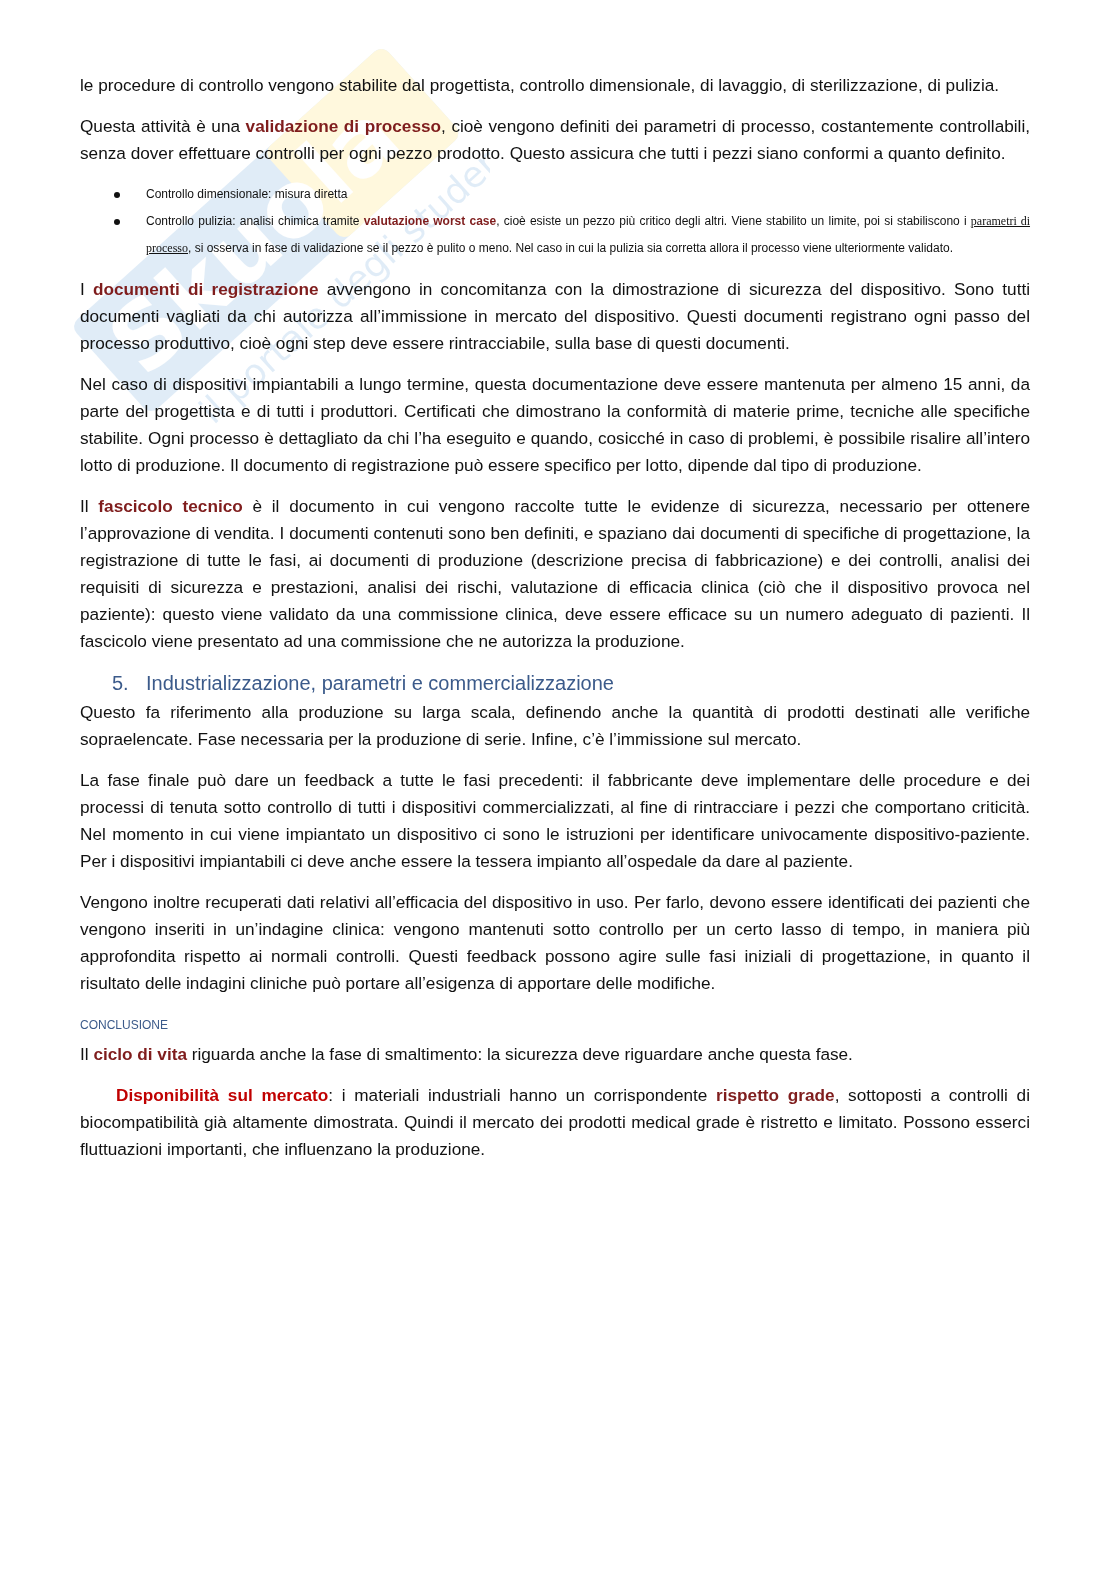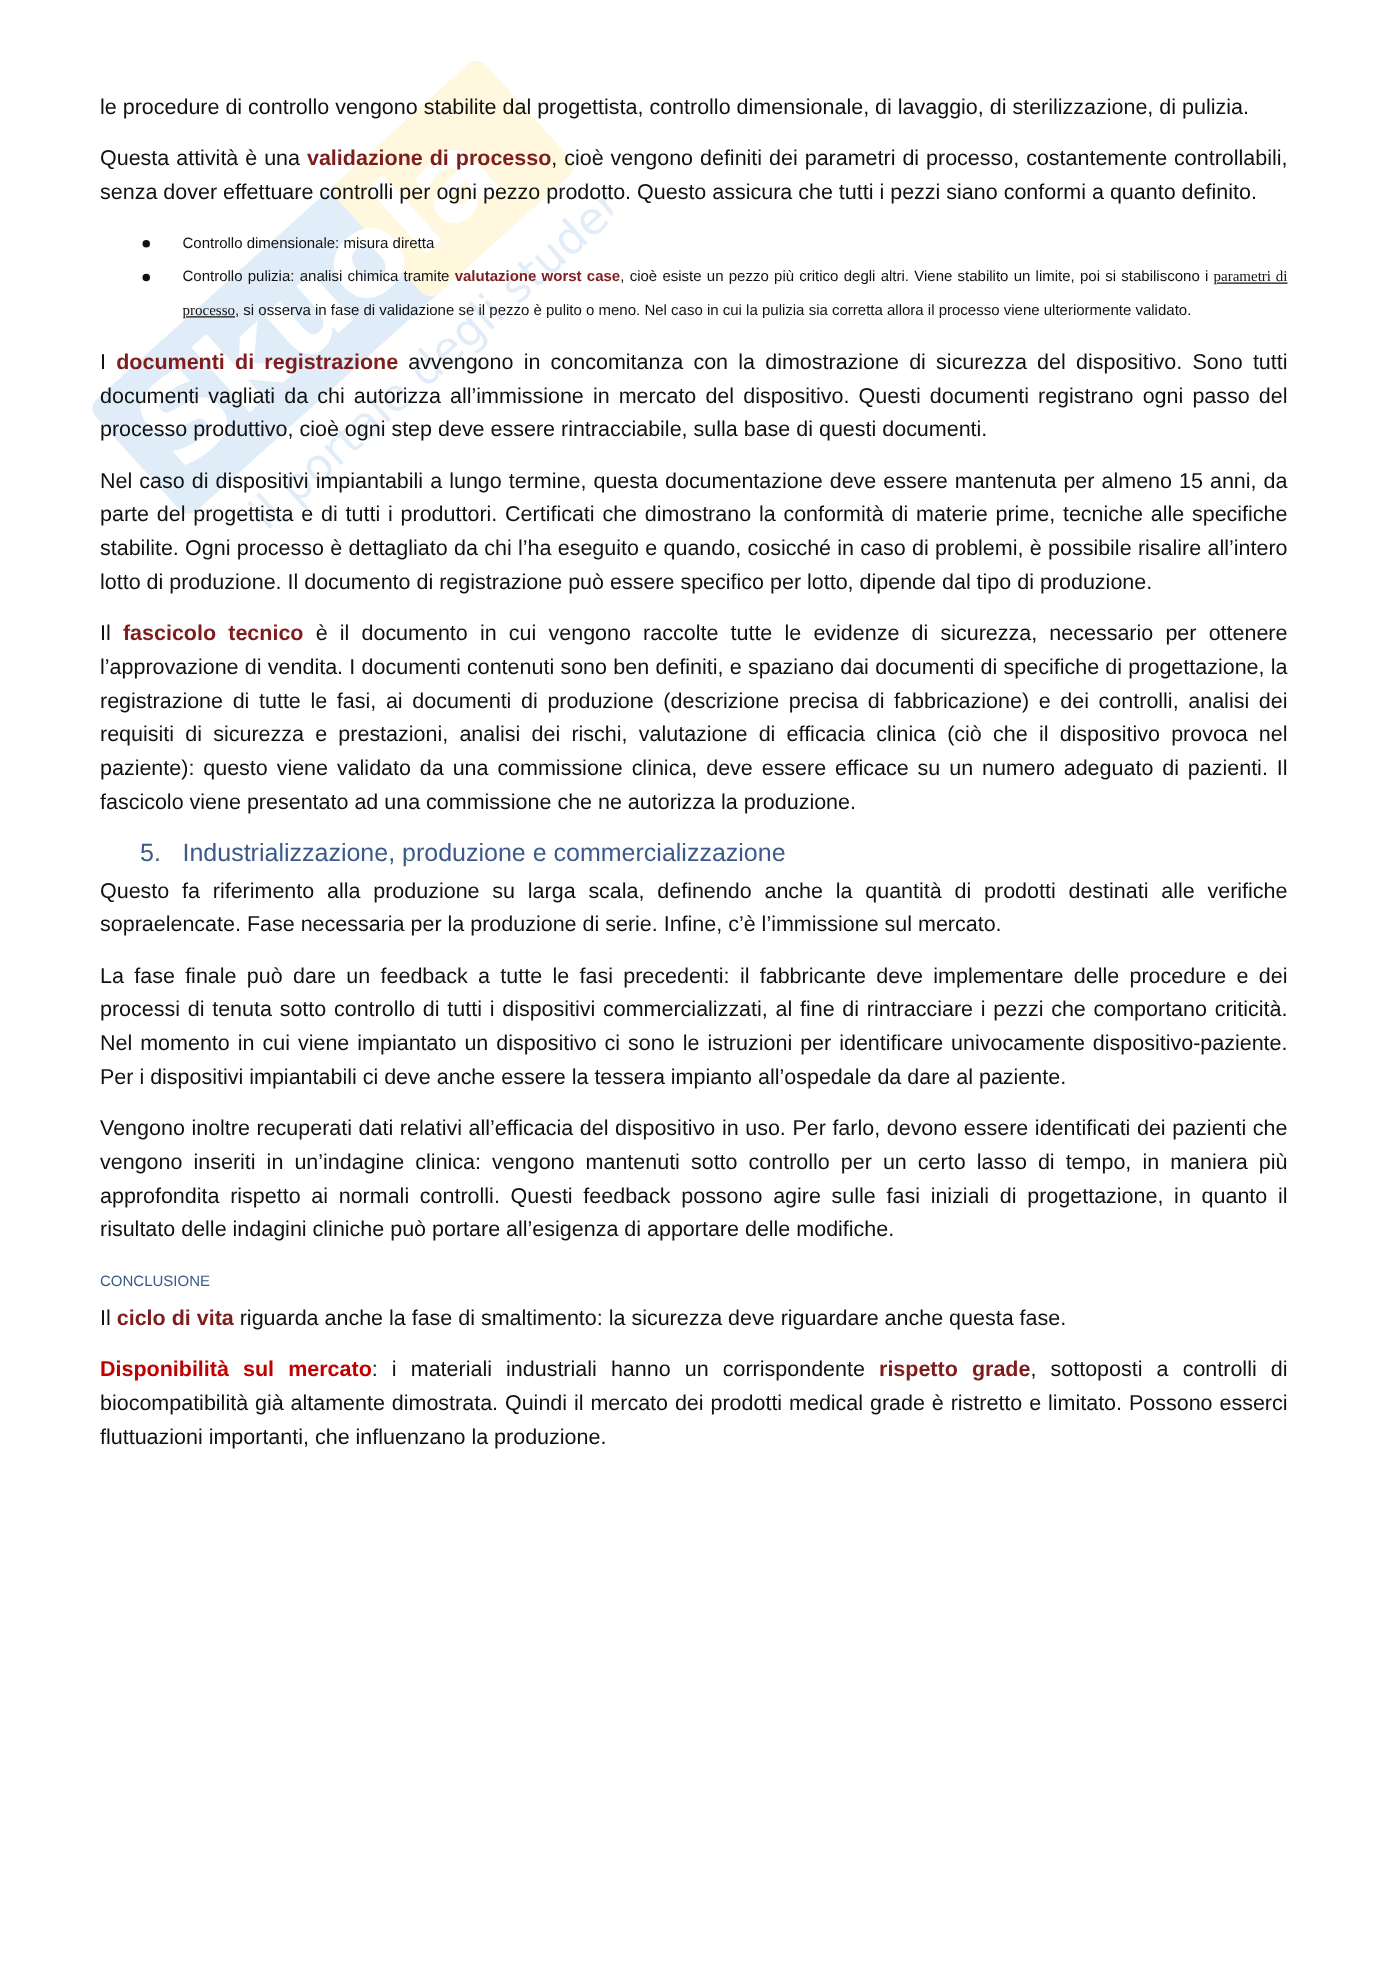--- a/index.html
+++ b/index.html
@@ -4,21 +4,21 @@
 <style>
   html, body { margin: 0; padding: 0; background: #ffffff; }
   body { width: 1116px; height: 1578px; position: relative; overflow: hidden;
          font-family: "Liberation Sans", "DejaVu Sans", sans-serif; color: #111; }
   .page { position: absolute; left: 80px; top: 72px; width: 950px; }
   .watermark { position: absolute; left: 20px; top: 30px; width: 470px; height: 420px;
                pointer-events: none; z-index: 0; }
   .content { position: relative; z-index: 1; }
   p { margin: 0 0 14px 0; font-size: 17.2px; line-height: 27px; text-align: justify; }
   .hl-blue { color: #7f1d1d; font-weight: bold; }
-  .hl-red { color: #c00000; font-weight: bold; }
+  .hl-red { color: #c00000; font-weight: bold; margin-left: 36px; }
   .ul { text-decoration: underline; font-family: Liberation Serif, serif; }
   ul.bullets { list-style: none; margin: 0 0 14px 0; padding: 0; }
   ul.bullets li { position: relative; padding-left: 66px; font-size: 12px; line-height: 27px; text-align: justify; }
   ul.bullets li .dot { position: absolute; left: 34px; top: 11px; width: 6px; height: 6px; border-radius: 50%; background: #111; }
   h2.section { margin: 4px 0 2px 0; font-weight: normal; font-size: 20px; line-height: 28px; color: #3b5a8a; }
   h2.section .num { display: inline-block; width: 34px; padding-left: 32px; }
   h2.conclusion { margin: 8px 0 2px 0; font-weight: normal; font-size: 12px; line-height: 28px; color: #3b5a8a; }
 </style>
 </head>
 <body>
@@ -42,21 +42,21 @@
     <li><span class="dot"></span><span>Controllo dimensionale: misura diretta</span></li>
     <li><span class="dot"></span><span>Controllo pulizia: analisi chimica tramite </span><span class="hl-blue">valutazione worst case</span><span>, cioè esiste un pezzo più critico degli altri. Viene stabilito un limite, poi si stabiliscono i </span><span class="ul">parametri di processo</span><span>, si osserva in fase di validazione se il pezzo è pulito o meno. Nel caso in cui la pulizia sia corretta allora il processo viene ulteriormente validato.</span></li>
   </ul>
 
   <p><span>I </span><span class="hl-blue">documenti di registrazione</span><span> avvengono in concomitanza con la dimostrazione di sicurezza del dispositivo. Sono tutti documenti vagliati da chi autorizza all’immissione in mercato del dispositivo. Questi documenti registrano ogni passo del processo produttivo, cioè ogni step deve essere rintracciabile, sulla base di questi documenti.</span></p>
 
   <p>Nel caso di dispositivi impiantabili a lungo termine, questa documentazione deve essere mantenuta per almeno 15 anni, da parte del progettista e di tutti i produttori. Certificati che dimostrano la conformità di materie prime, tecniche alle specifiche stabilite. Ogni processo è dettagliato da chi l’ha eseguito e quando, cosicché in caso di problemi, è possibile risalire all’intero lotto di produzione. Il documento di registrazione può essere specifico per lotto, dipende dal tipo di produzione.</p>
 
   <p><span>Il </span><span class="hl-blue">fascicolo tecnico</span><span> è il documento in cui vengono raccolte tutte le evidenze di sicurezza, necessario per ottenere l’approvazione di vendita. I documenti contenuti sono ben definiti, e spaziano dai documenti di specifiche di progettazione, la registrazione di tutte le fasi, ai documenti di produzione (descrizione precisa di fabbricazione) e dei controlli, analisi dei requisiti di sicurezza e prestazioni, analisi dei rischi, valutazione di efficacia clinica (ciò che il dispositivo provoca nel paziente): questo viene validato da una commissione clinica, deve essere efficace su un numero adeguato di pazienti. Il fascicolo viene presentato ad una commissione che ne autorizza la produzione.</span></p>
 
-  <h2 class="section"><span class="num">5.</span><span>Industrializzazione, produzione e commercializzazione</span></h2>
+  <h2 class="section"><span class="num">5.</span><span>Industrializzazione, parametri e commercializzazione</span></h2>
   <p>Questo fa riferimento alla produzione su larga scala, definendo anche la quantità di prodotti destinati alle verifiche sopraelencate. Fase necessaria per la produzione di serie. Infine, c’è l’immissione sul mercato.</p>
   <p>La fase finale può dare un feedback a tutte le fasi precedenti: il fabbricante deve implementare delle procedure e dei processi di tenuta sotto controllo di tutti i dispositivi commercializzati, al fine di rintracciare i pezzi che comportano criticità. Nel momento in cui viene impiantato un dispositivo ci sono le istruzioni per identificare univocamente dispositivo-paziente. Per i dispositivi impiantabili ci deve anche essere la tessera impianto all’ospedale da dare al paziente.</p>
   <p>Vengono inoltre recuperati dati relativi all’efficacia del dispositivo in uso. Per farlo, devono essere identificati dei pazienti che vengono inseriti in un’indagine clinica: vengono mantenuti sotto controllo per un certo lasso di tempo, in maniera più approfondita rispetto ai normali controlli. Questi feedback possono agire sulle fasi iniziali di progettazione, in quanto il risultato delle indagini cliniche può portare all’esigenza di apportare delle modifiche.</p>
 
   <h2 class="conclusion">CONCLUSIONE</h2>
   <p><span>Il </span><span class="hl-blue">ciclo di vita</span><span> riguarda anche la fase di smaltimento: la sicurezza deve riguardare anche questa fase.</span></p>
   <p><span class="hl-red">Disponibilità sul mercato</span><span>: i materiali industriali hanno un corrispondente </span><span class="hl-blue">rispetto grade</span><span>, sottoposti a controlli di biocompatibilità già altamente dimostrata. Quindi il mercato dei prodotti medical grade è ristretto e limitato. Possono esserci fluttuazioni importanti, che influenzano la produzione.</span></p>
  </div>
 </div>
 

